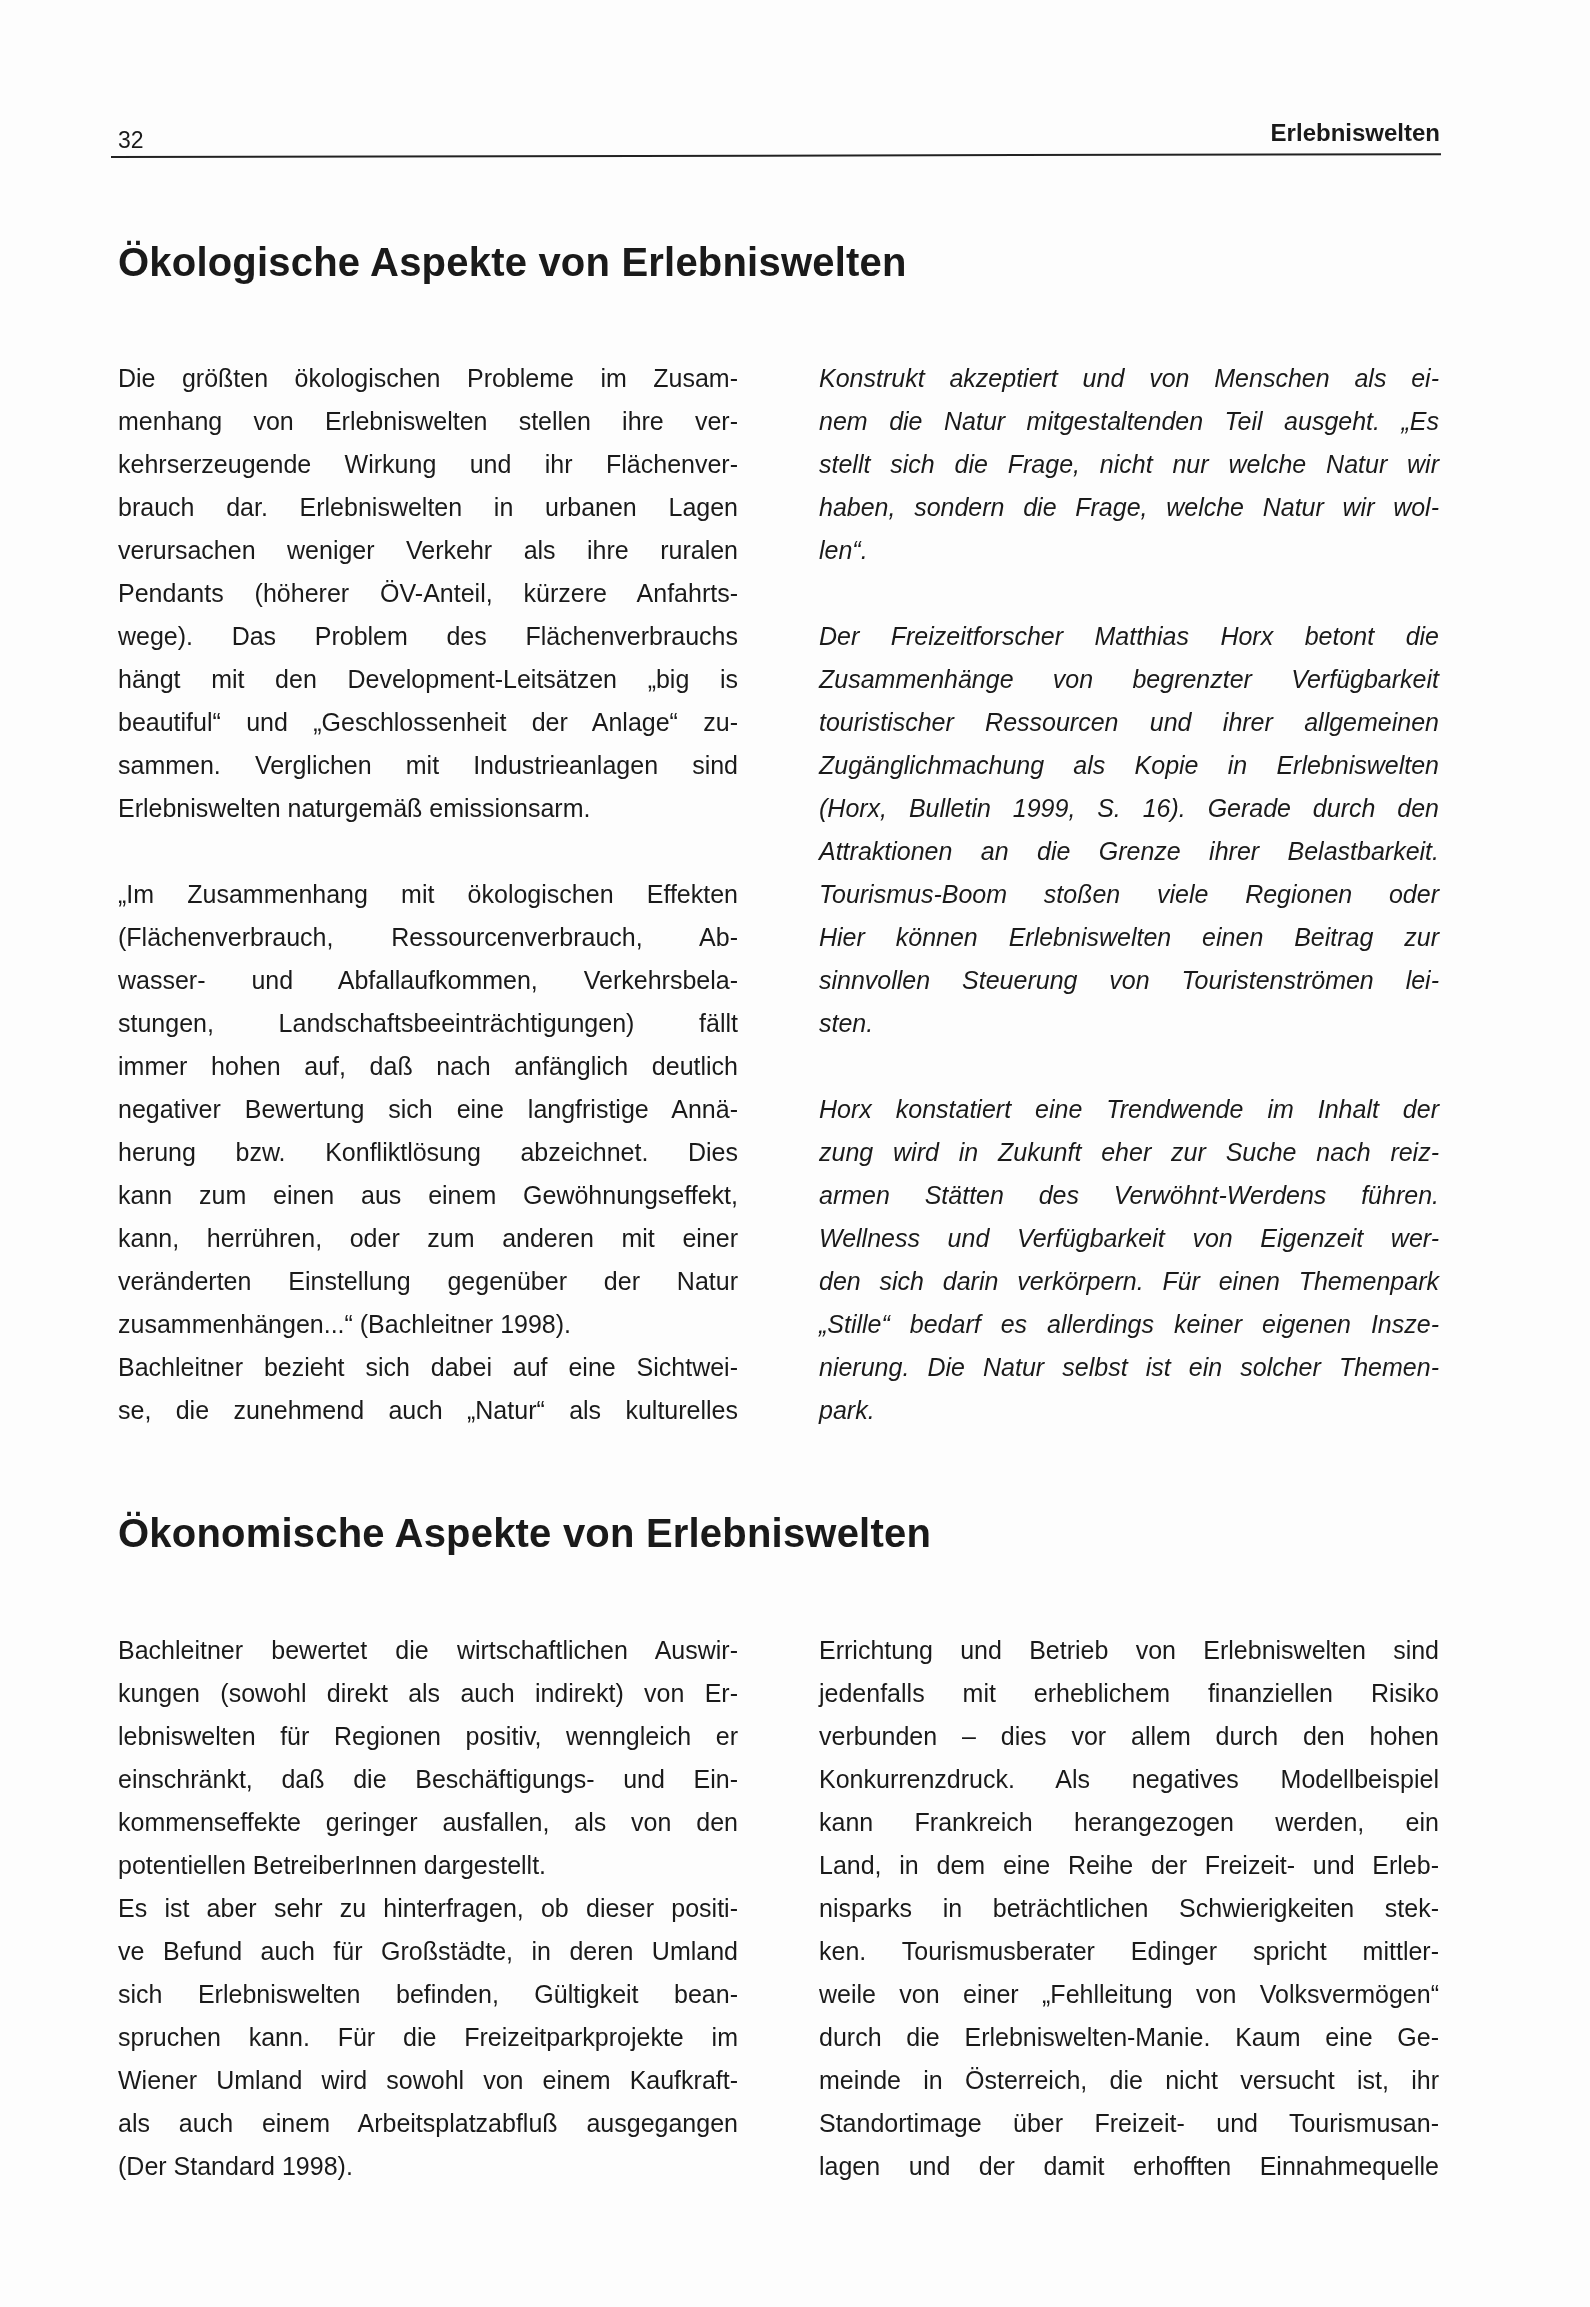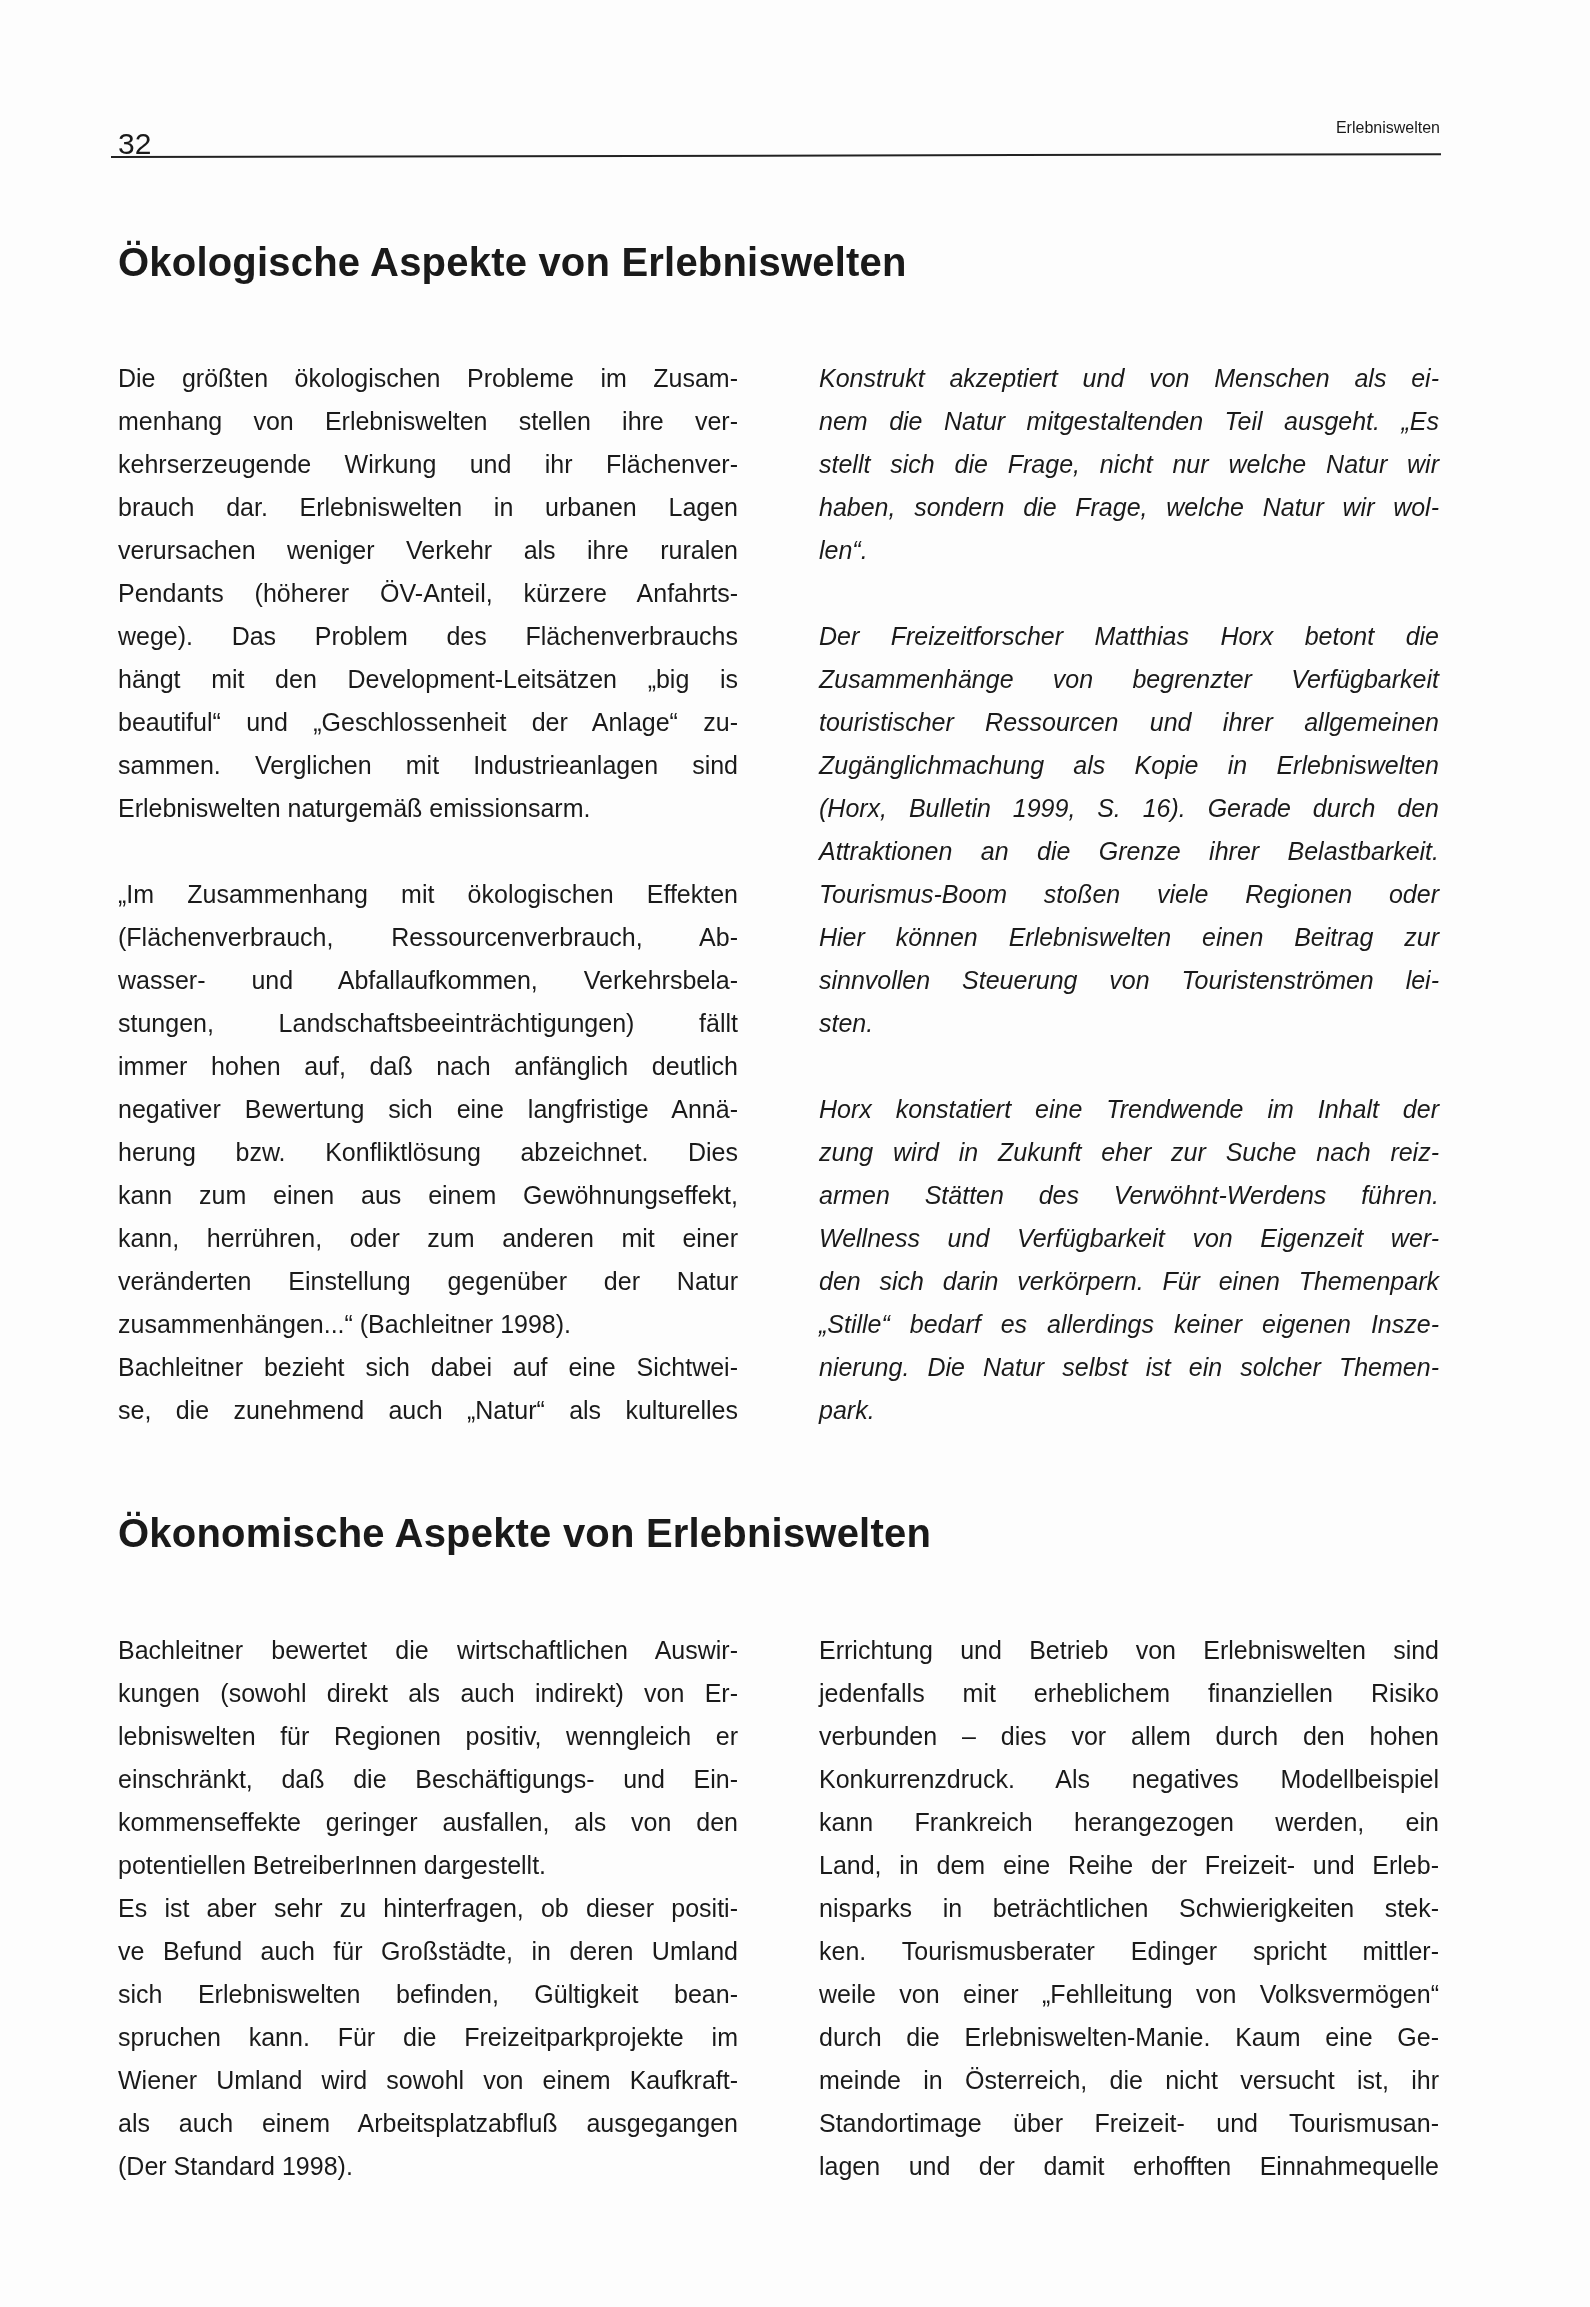--- a/index.html
+++ b/index.html
@@ -9,25 +9,26 @@
     position: relative;
     font-family: "Liberation Sans", sans-serif;
     color: #1a1a1a;
     overflow: hidden;
   }
   .running-head {
     position: absolute; left: 118px; top: 119px; width: 1322px; height: 40px;
   }
   .page-number {
     position: absolute; left: 0; top: 8px;
-    font-size: 30px;
+    font-size: 23px;
   }
   .running-title {
     position: absolute; right: 0; top: 0;
-    font-size: 16px;
+    font-size: 24px;
+    font-weight: bold;
   }
   .head-rule {
     position: absolute; left: 111px; top: 156px; width: 1330px; height: 2.4px;
     background: #222;
     transform: rotate(-0.12deg);
     transform-origin: left center;
   }
   .section-heading {
     position: absolute; left: 118px;
     font-size: 40px; font-weight: bold; margin: 0;

